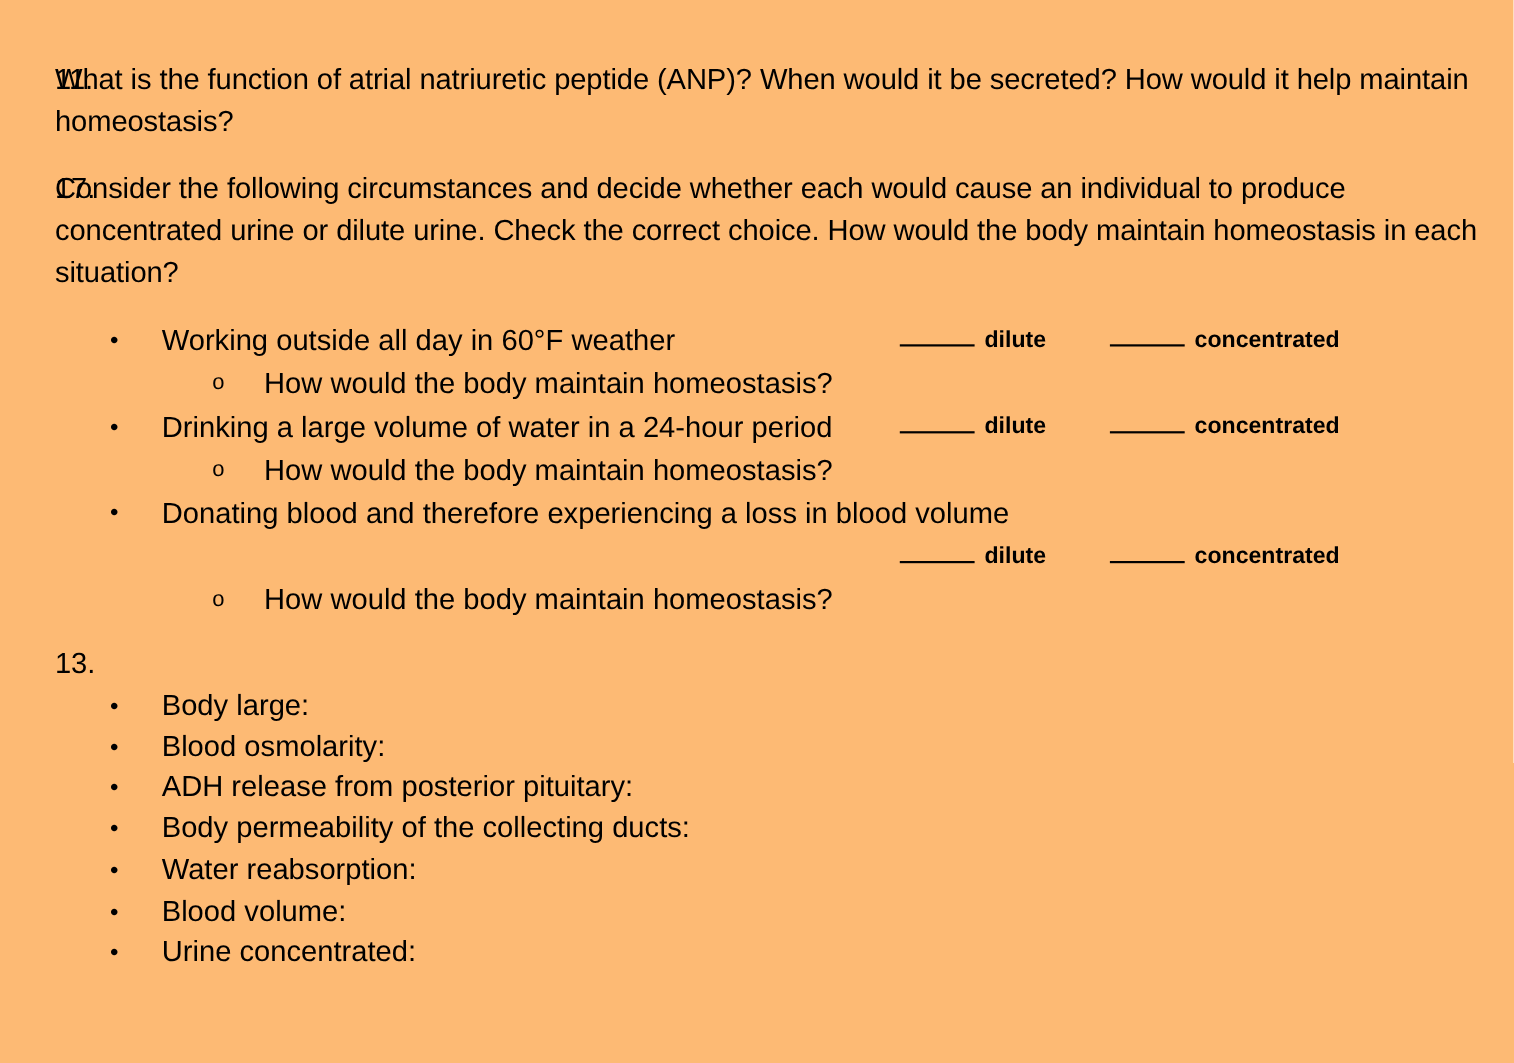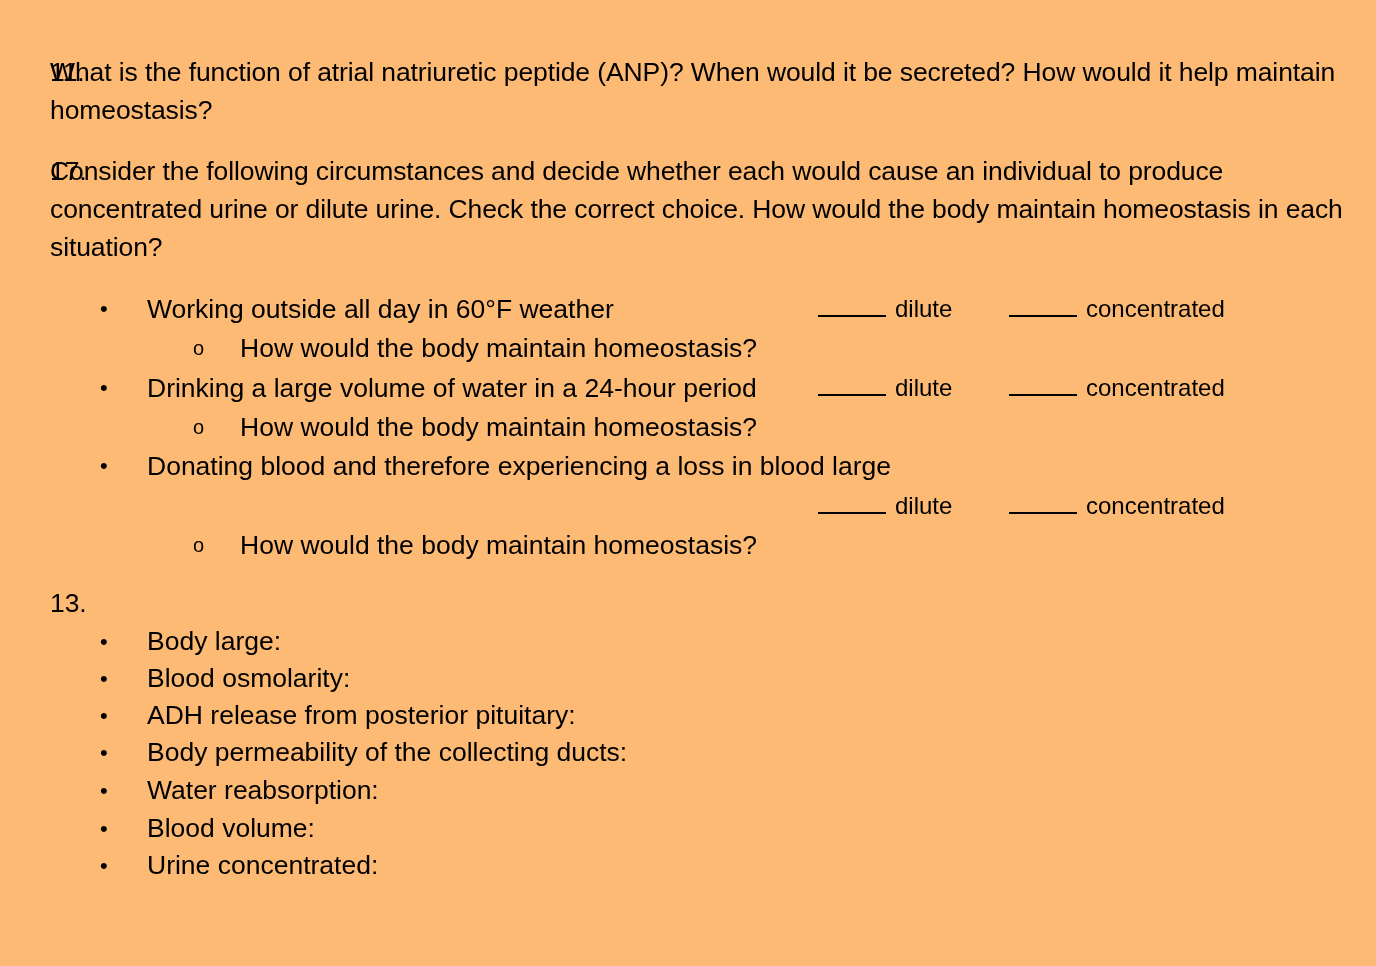--- a/index.html
+++ b/index.html
@@ -84,22 +84,23 @@
     position: absolute;
     left: 240px;
     top: 0;
   }
 
   
   .choice-group {
     position: absolute;
     top: 0;
     white-space: nowrap;
-    font-size: 24px;
-    line-height: 38px;
+    font-size: 21px;
+    line-height: 38px;
+    font-weight: bold;
   }
   .choice-dilute { left: 818px; }
   .choice-conc   { left: 1009px; text-align: center; }
 
   .blank {
     display: inline-block;
     width: 68px;
     border-bottom: 2.5px solid #000;
     vertical-align: baseline;
     height: 1.05em;
@@ -159,21 +160,21 @@
       <span class="blank"></span><span class="choice-label">concentrated</span>
     </span>
   </div>
   <div class="subbullet-row" style="top:408px;">
     <span class="subbullet-mark">o</span>
     <span class="subbullet-text">How would the body maintain homeostasis?</span>
   </div>
 
   <div class="bullet-row" style="top:447px;">
     <span class="bullet-dot">•</span>
-    <span class="bullet-text">Donating blood and therefore experiencing a loss in blood large</span>
+    <span class="bullet-text">Donating blood and therefore experiencing a loss in blood volume</span>
   </div>
   <div class="bullet-row" style="top:487px;">
     <span class="choice-group choice-dilute">
       <span class="blank"></span><span class="choice-label">dilute</span>
     </span>
     <span class="choice-group choice-conc">
       <span class="blank"></span><span class="choice-label">concentrated</span>
     </span>
   </div>
   <div class="subbullet-row" style="top:526px;">

